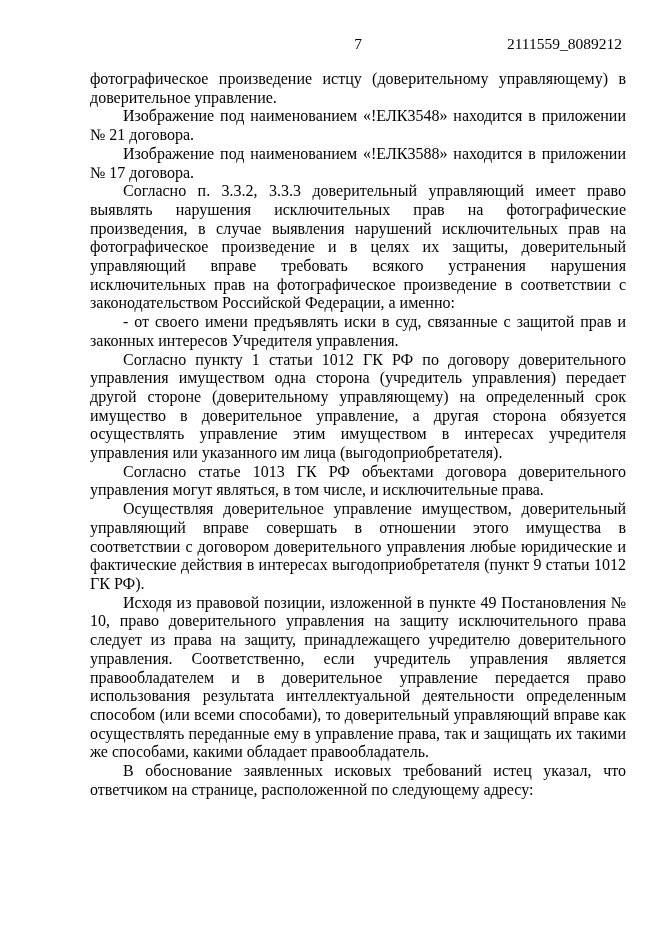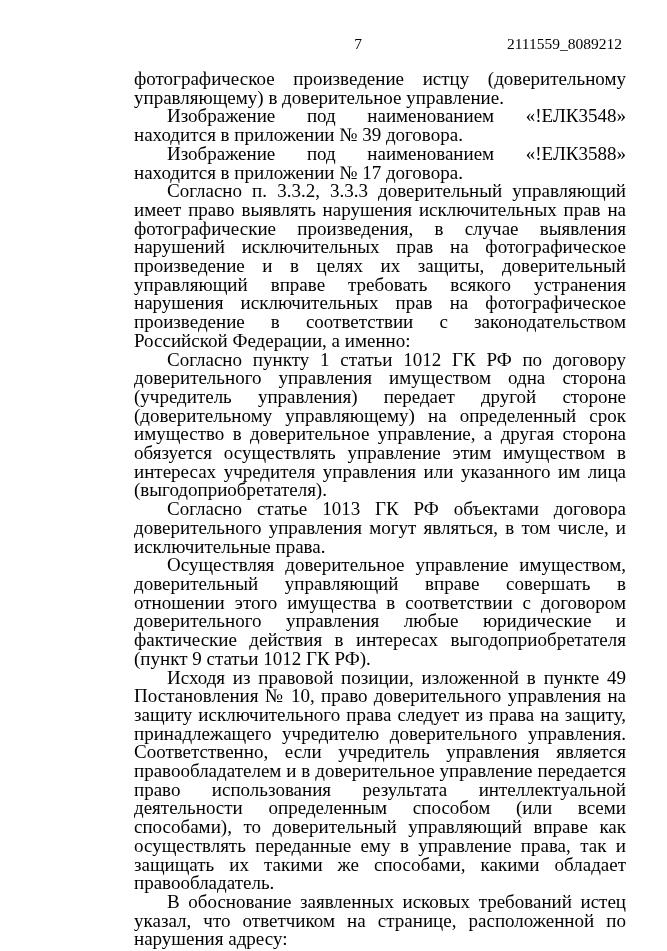--- a/index.html
+++ b/index.html
@@ -35,24 +35,23 @@
     text-align: center;
   }
   .doc-num {
     position: absolute;
     right: 4px;
     top: 0;
     text-align: right;
   }
   .body-text {
     margin-top: 17px;
-    font-size: 19px;
+    font-size: 16px;
     line-height: 18.7px;
     text-align: justify;
-    margin-left: 44px;
   }
   .body-text p {
     margin: 0;
     padding: 0;
     text-indent: 33px;
   }
   .body-text p.no-indent {
     text-indent: 0;
   }
 </style>
@@ -60,23 +59,24 @@
 <body>
 
 <div class="page">
   <div class="content">
     <div class="page-header">
       <span class="page-num">7</span>
       <span class="doc-num">2111559_8089212</span>
     </div>
     <div class="body-text">
       <p class="no-indent">фотографическое произведение истцу (доверительному управляющему) в доверительное управление.</p>
-      <p>Изображение под наименованием «!ЕЛК3548» находится в приложении № 39 договора.</p>
+      <p>Изображение под наименованием «!ЕЛК3548» находится в приложении № 21 договора.</p>
       <p>Изображение под наименованием «!ЕЛК3588» находится в приложении № 17 договора.</p>
       <p>Согласно п. 3.3.2, 3.3.3 доверительный управляющий имеет право выявлять нарушения исключительных прав на фотографические произведения, в случае выявления нарушений исключительных прав на фотографическое произведение и в целях их защиты, доверительный управляющий вправе требовать всякого устранения нарушения исключительных прав на фотографическое произведение в соответствии с законодательством Российской Федерации, а именно:</p>
+      <p>- от своего имени предъявлять иски в суд, связанные с защитой прав и законных интересов Учредителя управления.</p>
       <p>Согласно пункту 1 статьи 1012 ГК РФ по договору доверительного управления имуществом одна сторона (учредитель управления) передает другой стороне (доверительному управляющему) на определенный срок имущество в доверительное управление, а другая сторона обязуется осуществлять управление этим имуществом в интересах учредителя управления или указанного им лица (выгодоприобретателя).</p>
       <p>Согласно статье 1013 ГК РФ объектами договора доверительного управления могут являться, в том числе, и исключительные права.</p>
       <p>Осуществляя доверительное управление имуществом, доверительный управляющий вправе совершать в отношении этого имущества в соответствии с договором доверительного управления любые юридические и фактические действия в интересах выгодоприобретателя (пункт 9 статьи 1012 ГК РФ).</p>
       <p>Исходя из правовой позиции, изложенной в пункте 49 Постановления № 10, право доверительного управления на защиту исключительного права следует из права на защиту, принадлежащего учредителю доверительного управления. Соответственно, если учредитель управления является правообладателем и в доверительное управление передается право использования результата интеллектуальной деятельности определенным способом (или всеми способами), то доверительный управляющий вправе как осуществлять переданные ему в управление права, так и защищать их такими же способами, какими обладает правообладатель.</p>
-      <p>В обоснование заявленных исковых требований истец указал, что ответчиком на странице, расположенной по нарушения адресу:</p>
+      <p>В обоснование заявленных исковых требований истец указал, что ответчиком на странице, расположенной по следующему адресу:</p>
     </div>
   </div>
 </div>
 
 </body></html>

